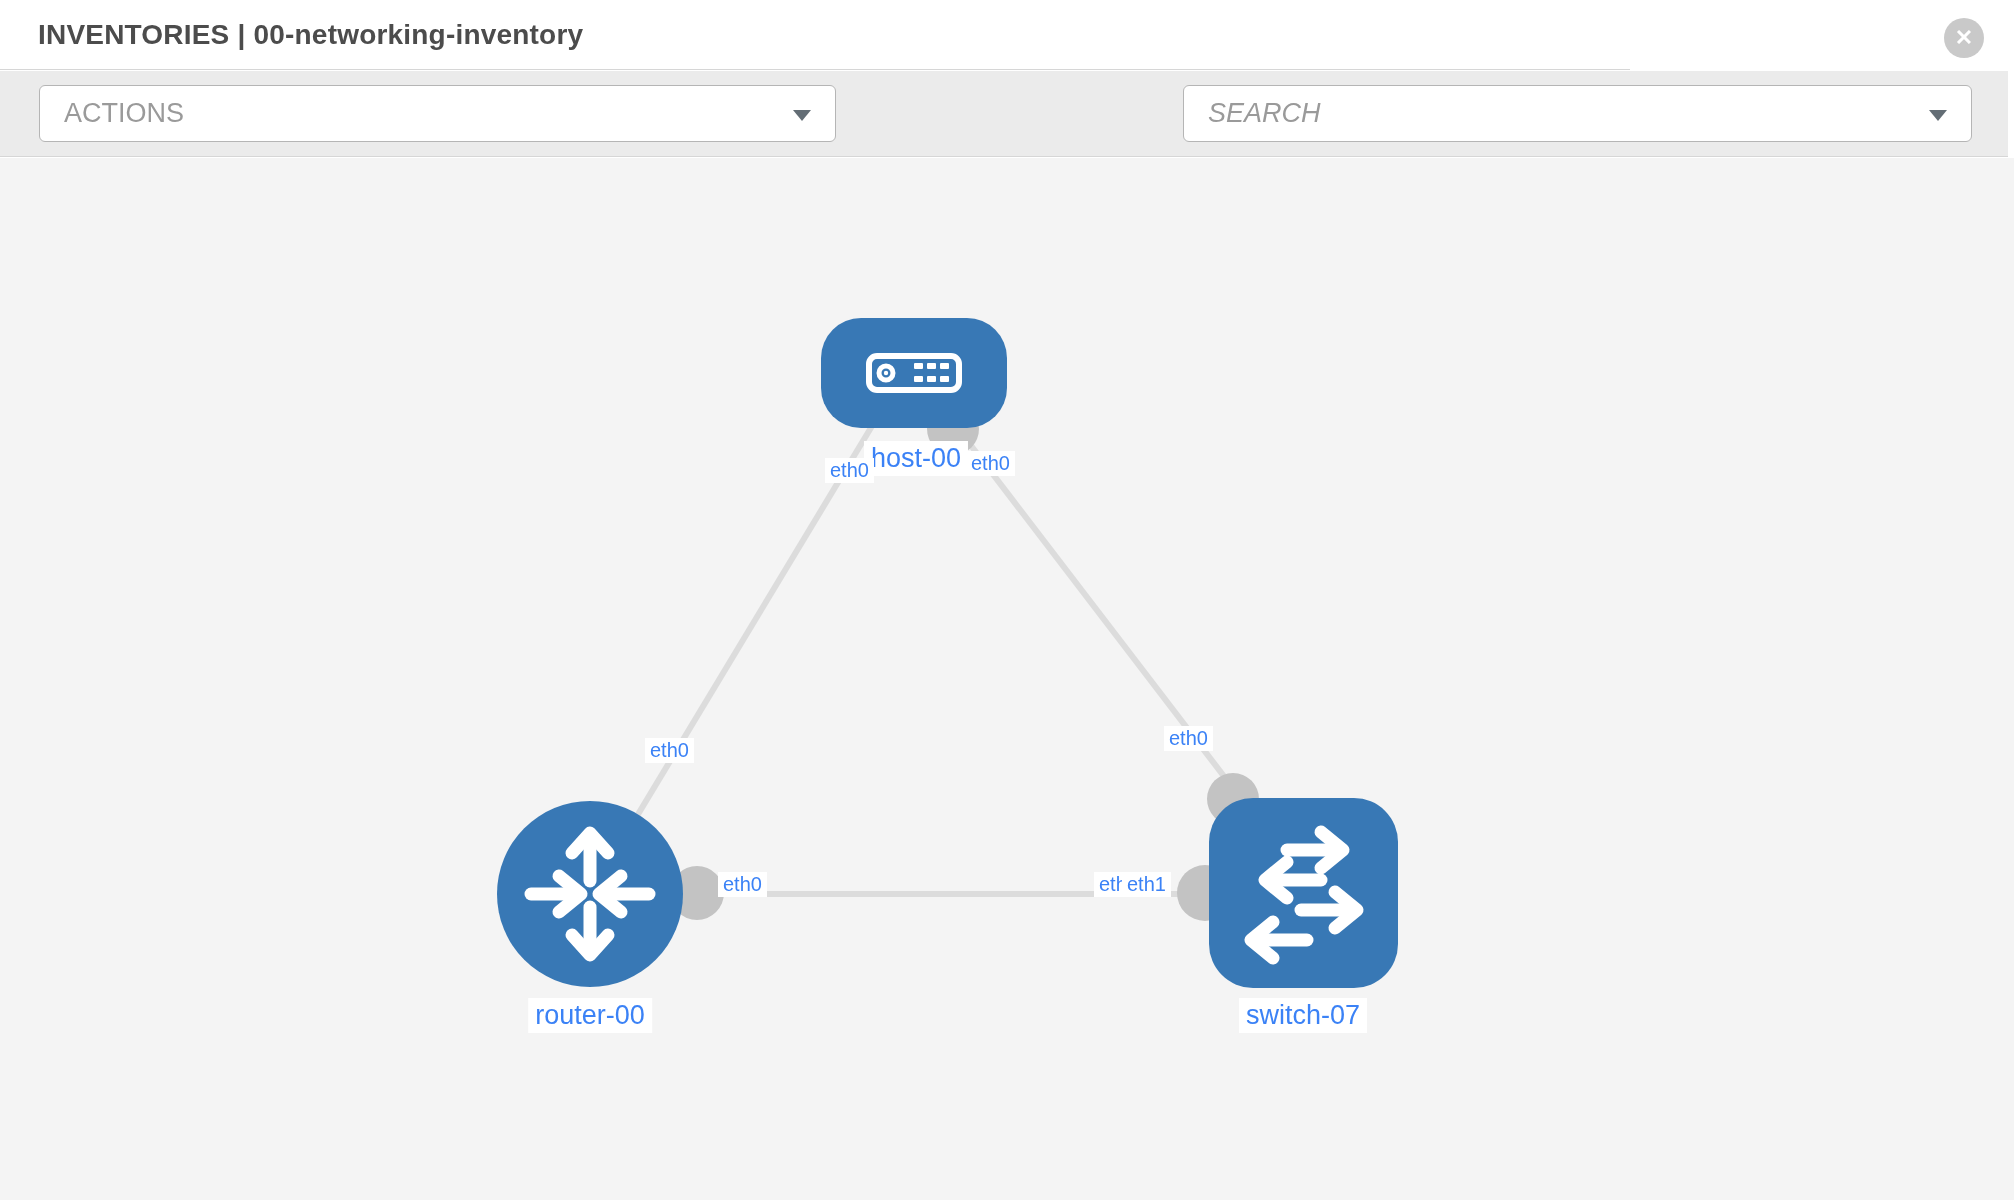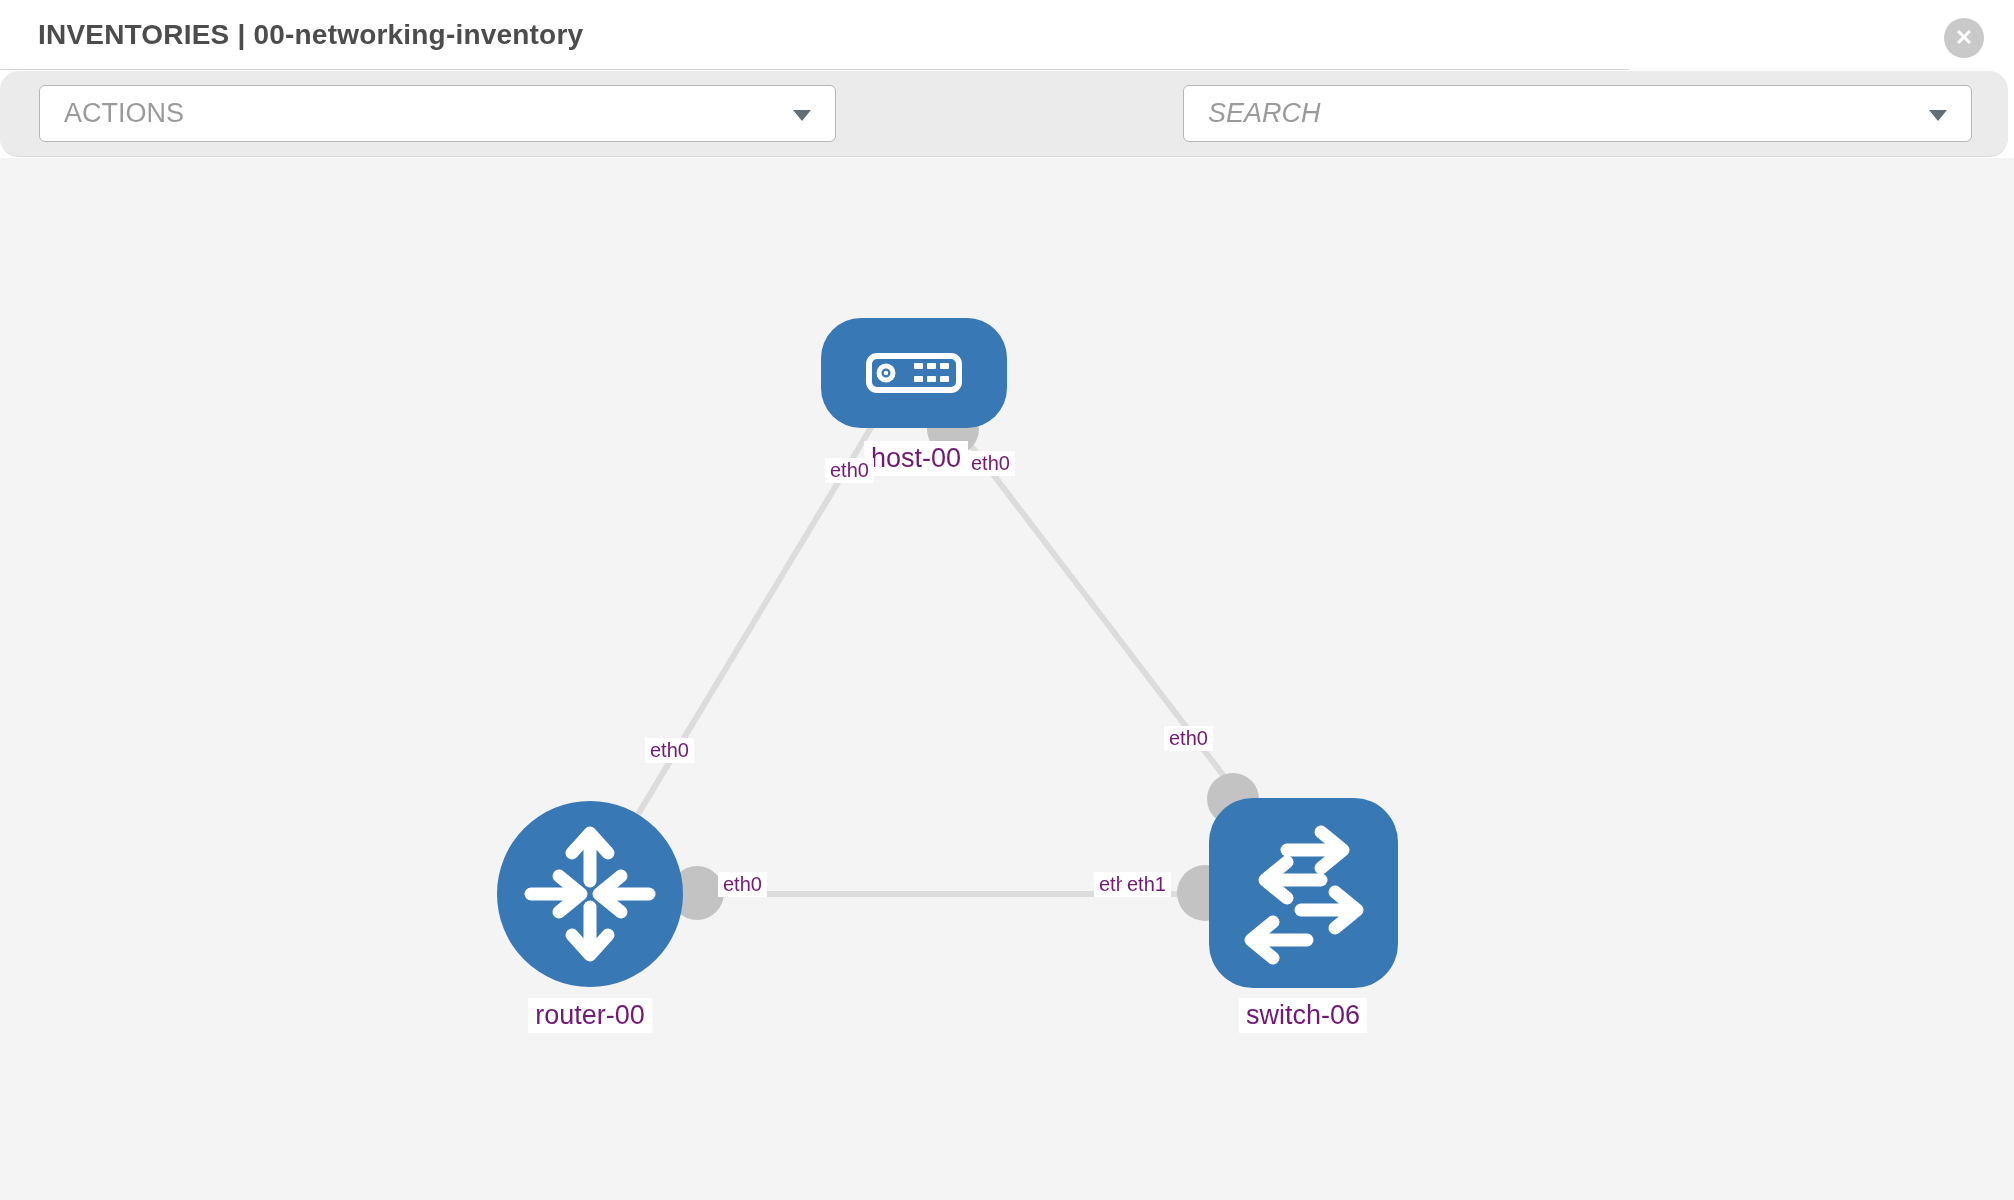--- a/index.html
+++ b/index.html
@@ -26,21 +26,21 @@
     position:absolute; left:1944px; top:18px; width:40px; height:40px;
     background:#c9c9c9; border-radius:50%;
     color:#ffffff; font-size:22px; font-weight:bold;
     display:flex; align-items:center; justify-content:center;
     cursor:pointer; user-select:none;
   }
 
   
   .toolbar {
     position:absolute; left:0; top:71px; width:2008px; height:86px;
-    background:#ebebeb; border-bottom:1px solid #d6d6d6;border-radius:19px;
+    background:#ebebeb; border-bottom:1px solid #d6d6d6;
   }
   .select-box {
     position:absolute; top:14px; height:57px;
     background:#ffffff; border:1px solid #b5b5b5; border-radius:6px;
     font-size:27px; color:#9a9a9a;
     display:flex; align-items:center; padding:0 24px;
     cursor:pointer;
   }
   .select-box .caret {
     position:absolute; right:24px; top:24px;
@@ -58,21 +58,21 @@
 
   
   .canvas {
     position:absolute; left:0; top:158px; width:2014px; height:1042px;
     background:#f4f4f4;
   }
   .canvas svg.topo { position:absolute; left:0; top:0; }
 
   
   .lbl {
-    position:absolute; background:#ffffff; color:#701a75;
+    position:absolute; background:#ffffff; color:#3b82f6;
     white-space:nowrap; z-index:3;
   }
   .node-lbl  { font-size:27px; padding:2px 7px; transform:translateX(-50%); }
   .iface-lbl { font-size:20px; padding:1px 5px; }
   .iface-back  { z-index:2; }
   .iface-front { z-index:3;text-align:right; }
 </style>
 </head>
 <body>
 
@@ -163,21 +163,21 @@
           <path d="M92 112 H140"></path>
             <path d="M126 94 L148 112 L126 130"></path>
           <path d="M98 142 H50"></path>
             <path d="M64 124 L42 142 L64 160"></path>
         </g>
       </g>
     </svg>
 
     <div class="lbl node-lbl" style="left:916px;  top:283px;">host-00</div>
     <div class="lbl node-lbl" style="left:590px;  top:840px;">router-00</div>
-    <div class="lbl node-lbl" style="left:1303px; top:840px;">switch-06</div>
+    <div class="lbl node-lbl" style="left:1303px; top:840px;">switch-07</div>
 
     <div class="lbl iface-lbl" style="left:825px;  top:300px;">eth0</div>
     <div class="lbl iface-lbl" style="left:966px;  top:293px;">eth0</div>
     <div class="lbl iface-lbl" style="left:645px;  top:580px;">eth0</div>
     <div class="lbl iface-lbl" style="left:1164px; top:568px;">eth0</div>
     <div class="lbl iface-lbl" style="left:718px;  top:714px;">eth0</div>
     <div class="lbl iface-lbl iface-back" style="left:1094px; top:714px;">eth0</div>
     <div class="lbl iface-lbl iface-front" style="left:1122px; top:714px;">eth1</div>
 
   </div>

